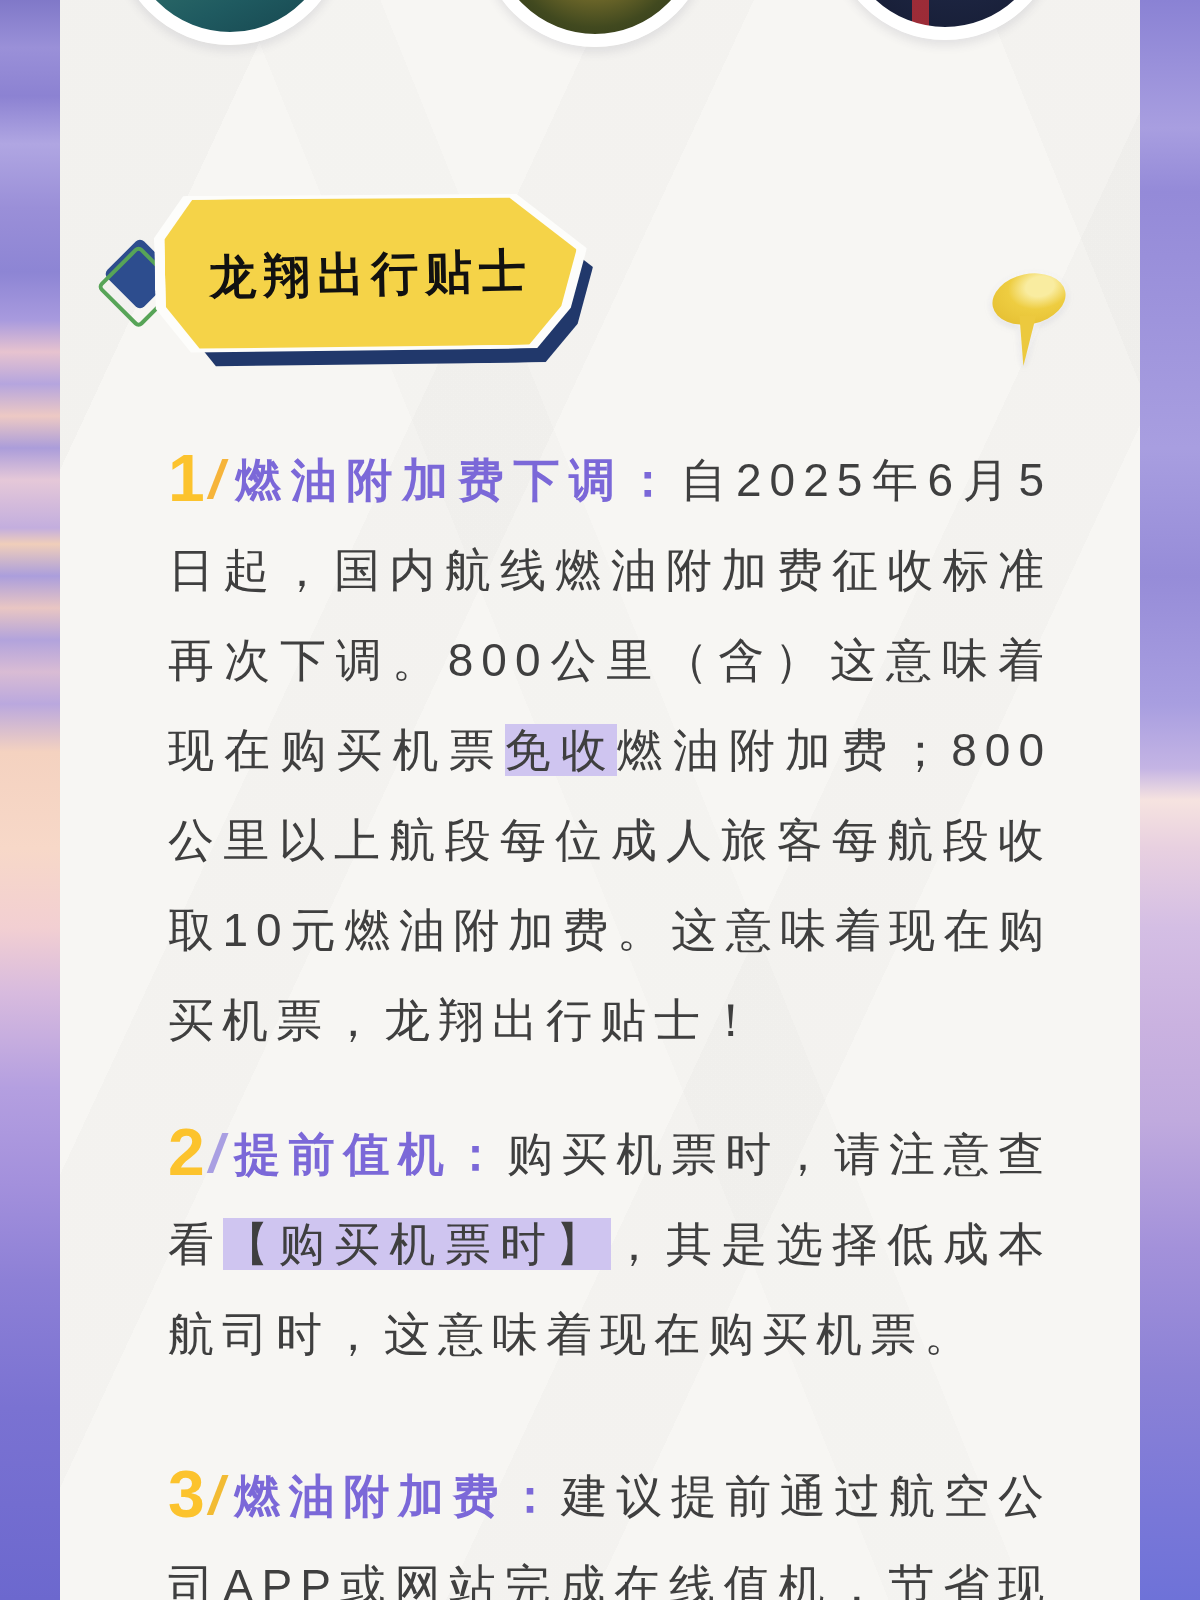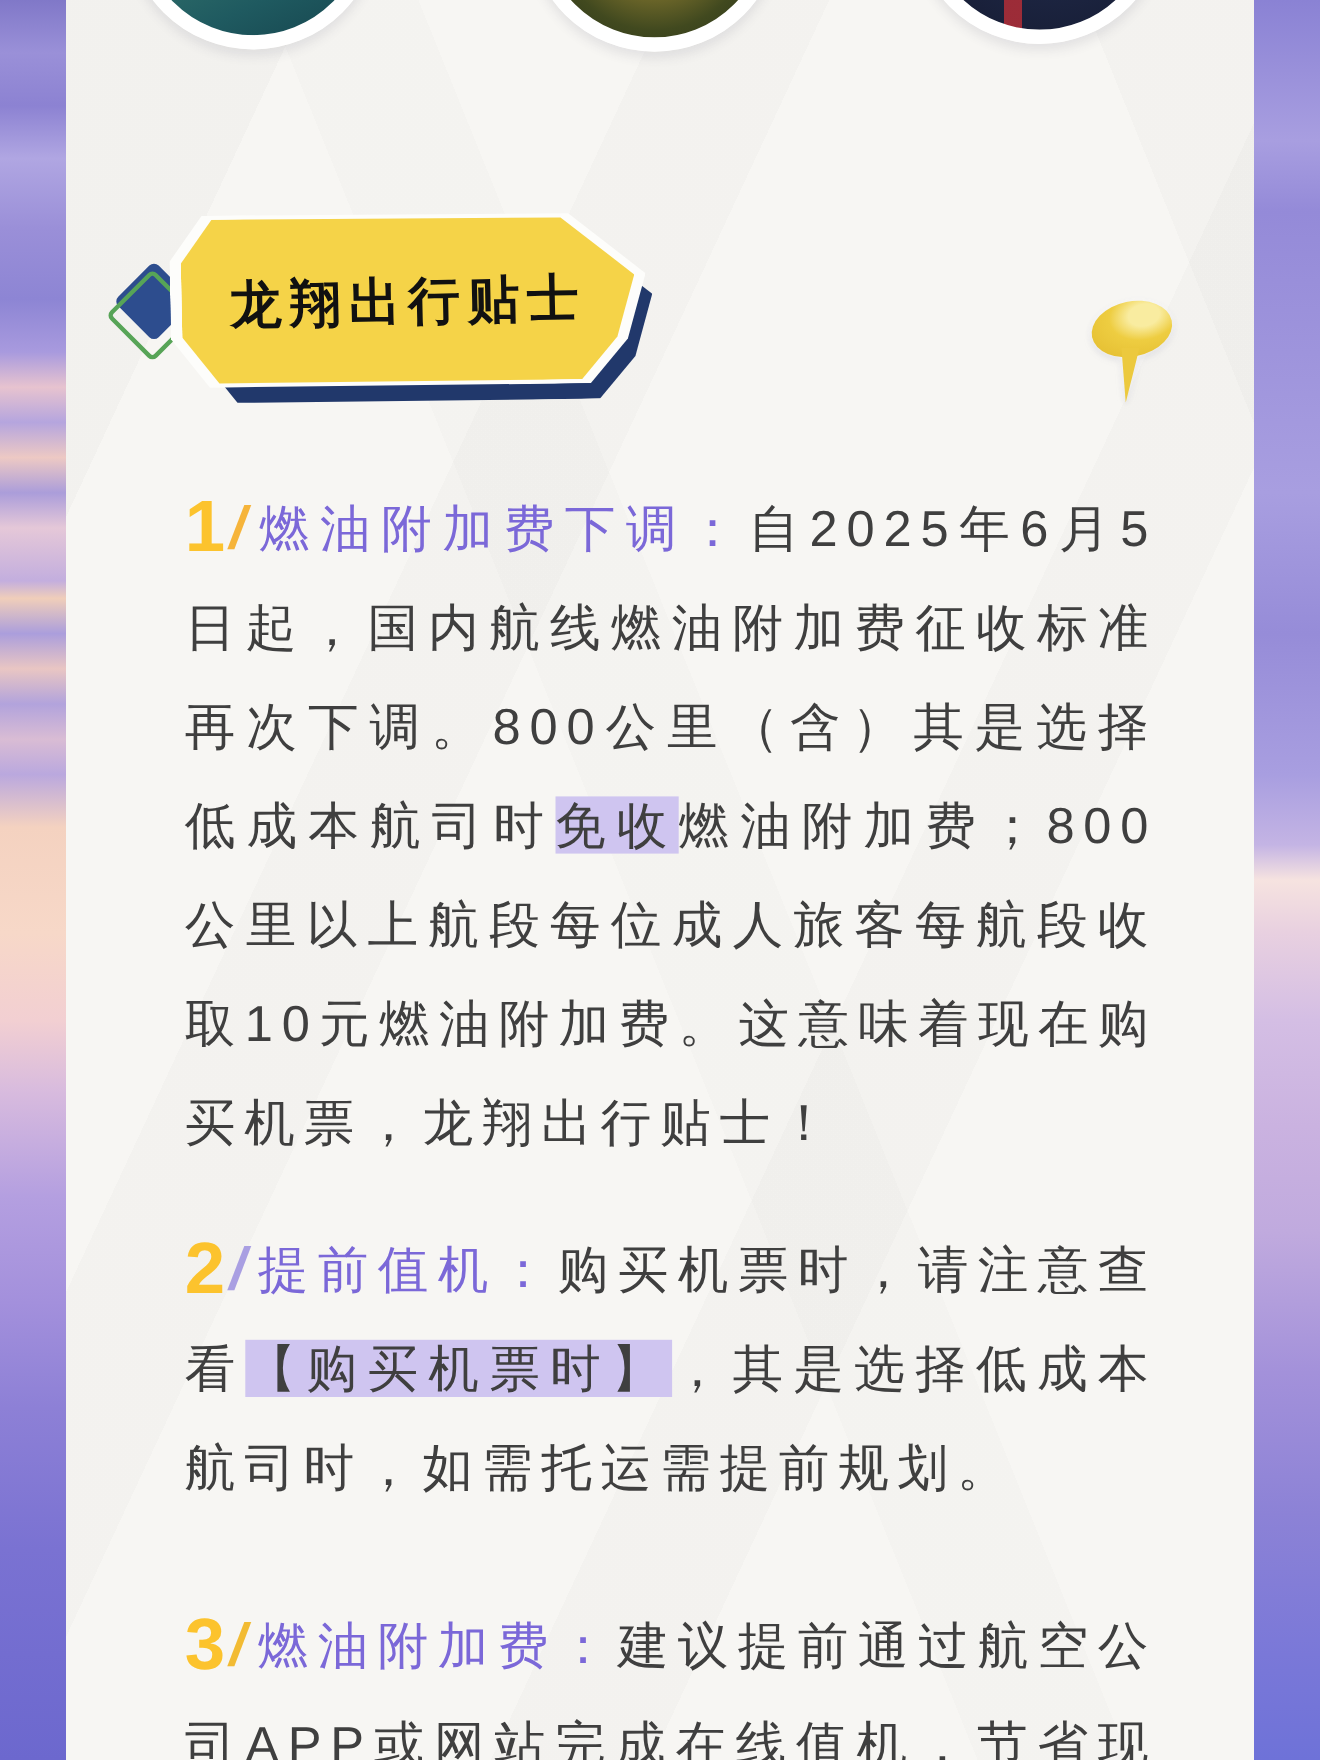--- a/index.html
+++ b/index.html
@@ -102,21 +102,21 @@
   .tip + .tip{margin-top:42px;}
   .tip:last-child{margin-top:70px;}
   .tip-num{
     font-size:66px;font-weight:800;color:var(--yellow);
     letter-spacing:0;vertical-align:-5px;
   }
   .tip-slash{
     font-size:54px;font-style:italic;font-weight:600;
     letter-spacing:0;margin:0 10px 0 4px;vertical-align:-2px;
   }
-  .tip-label{color:var(--purple);font-weight:normal;}
+  .tip-label{color:var(--purple);font-weight:bold;}
   .hl{background:var(--hl);}
 </style>
 </head>
 <body>
 
 <div id="stage">
 
   <div id="border-left" class="border-strip"></div>
   <div id="border-right" class="border-strip"></div>
 
@@ -138,19 +138,19 @@
         <span id="badge-title">龙翔出行贴士</span>
       </div>
     </div>
 
     <div id="pin-icon">
       <span id="pin-head"></span>
       <span id="pin-needle"></span>
     </div>
 
     <div id="tips">
-        <p class="tip"><span class="tip-num">1</span><span class="tip-slash" style="color: rgb(246, 180, 58);">/</span><span class="tip-label">燃油附加费下调：</span><span class="seg">自2025年6月5日起，国内航线燃油附加费征收标准再次下调。800公里（含）其是选择低成本航司时</span><span class="hl">免收</span><span class="seg">燃油附加费；800公里以上航段每位成人旅客每航段收取10元燃油附加费。这意味着现在购买机票，龙翔出行贴士！</span></p>
-        <p class="tip"><span class="tip-num">2</span><span class="tip-slash" style="color: rgb(169, 159, 226);">/</span><span class="tip-label">提前值机：</span><span class="seg">购买机票时，请注意查看</span><span class="hl">【购买机票时】</span><span class="seg">，其是选择低成本航司时，如需托运需提前规划。</span></p>
+        <p class="tip"><span class="tip-num">1</span><span class="tip-slash" style="color: rgb(246, 180, 58);">/</span><span class="tip-label">燃油附加费下调：</span><span class="seg">自2025年6月5日起，国内航线燃油附加费征收标准再次下调。800公里（含）这意味着现在购买机票</span><span class="hl">免收</span><span class="seg">燃油附加费；800公里以上航段每位成人旅客每航段收取10元燃油附加费。这意味着现在购买机票，龙翔出行贴士！</span></p>
+        <p class="tip"><span class="tip-num">2</span><span class="tip-slash" style="color: rgb(169, 159, 226);">/</span><span class="tip-label">提前值机：</span><span class="seg">购买机票时，请注意查看</span><span class="hl">【购买机票时】</span><span class="seg">，其是选择低成本航司时，这意味着现在购买机票。</span></p>
         <p class="tip"><span class="tip-num">3</span><span class="tip-slash" style="color: rgb(242, 187, 51);">/</span><span class="tip-label">燃油附加费：</span><span class="seg">建议提前通过航空公司APP或网站完成在线值机，节省现场</span></p>
       </div>
 
   </div>
 </div>
 
 </body></html>

